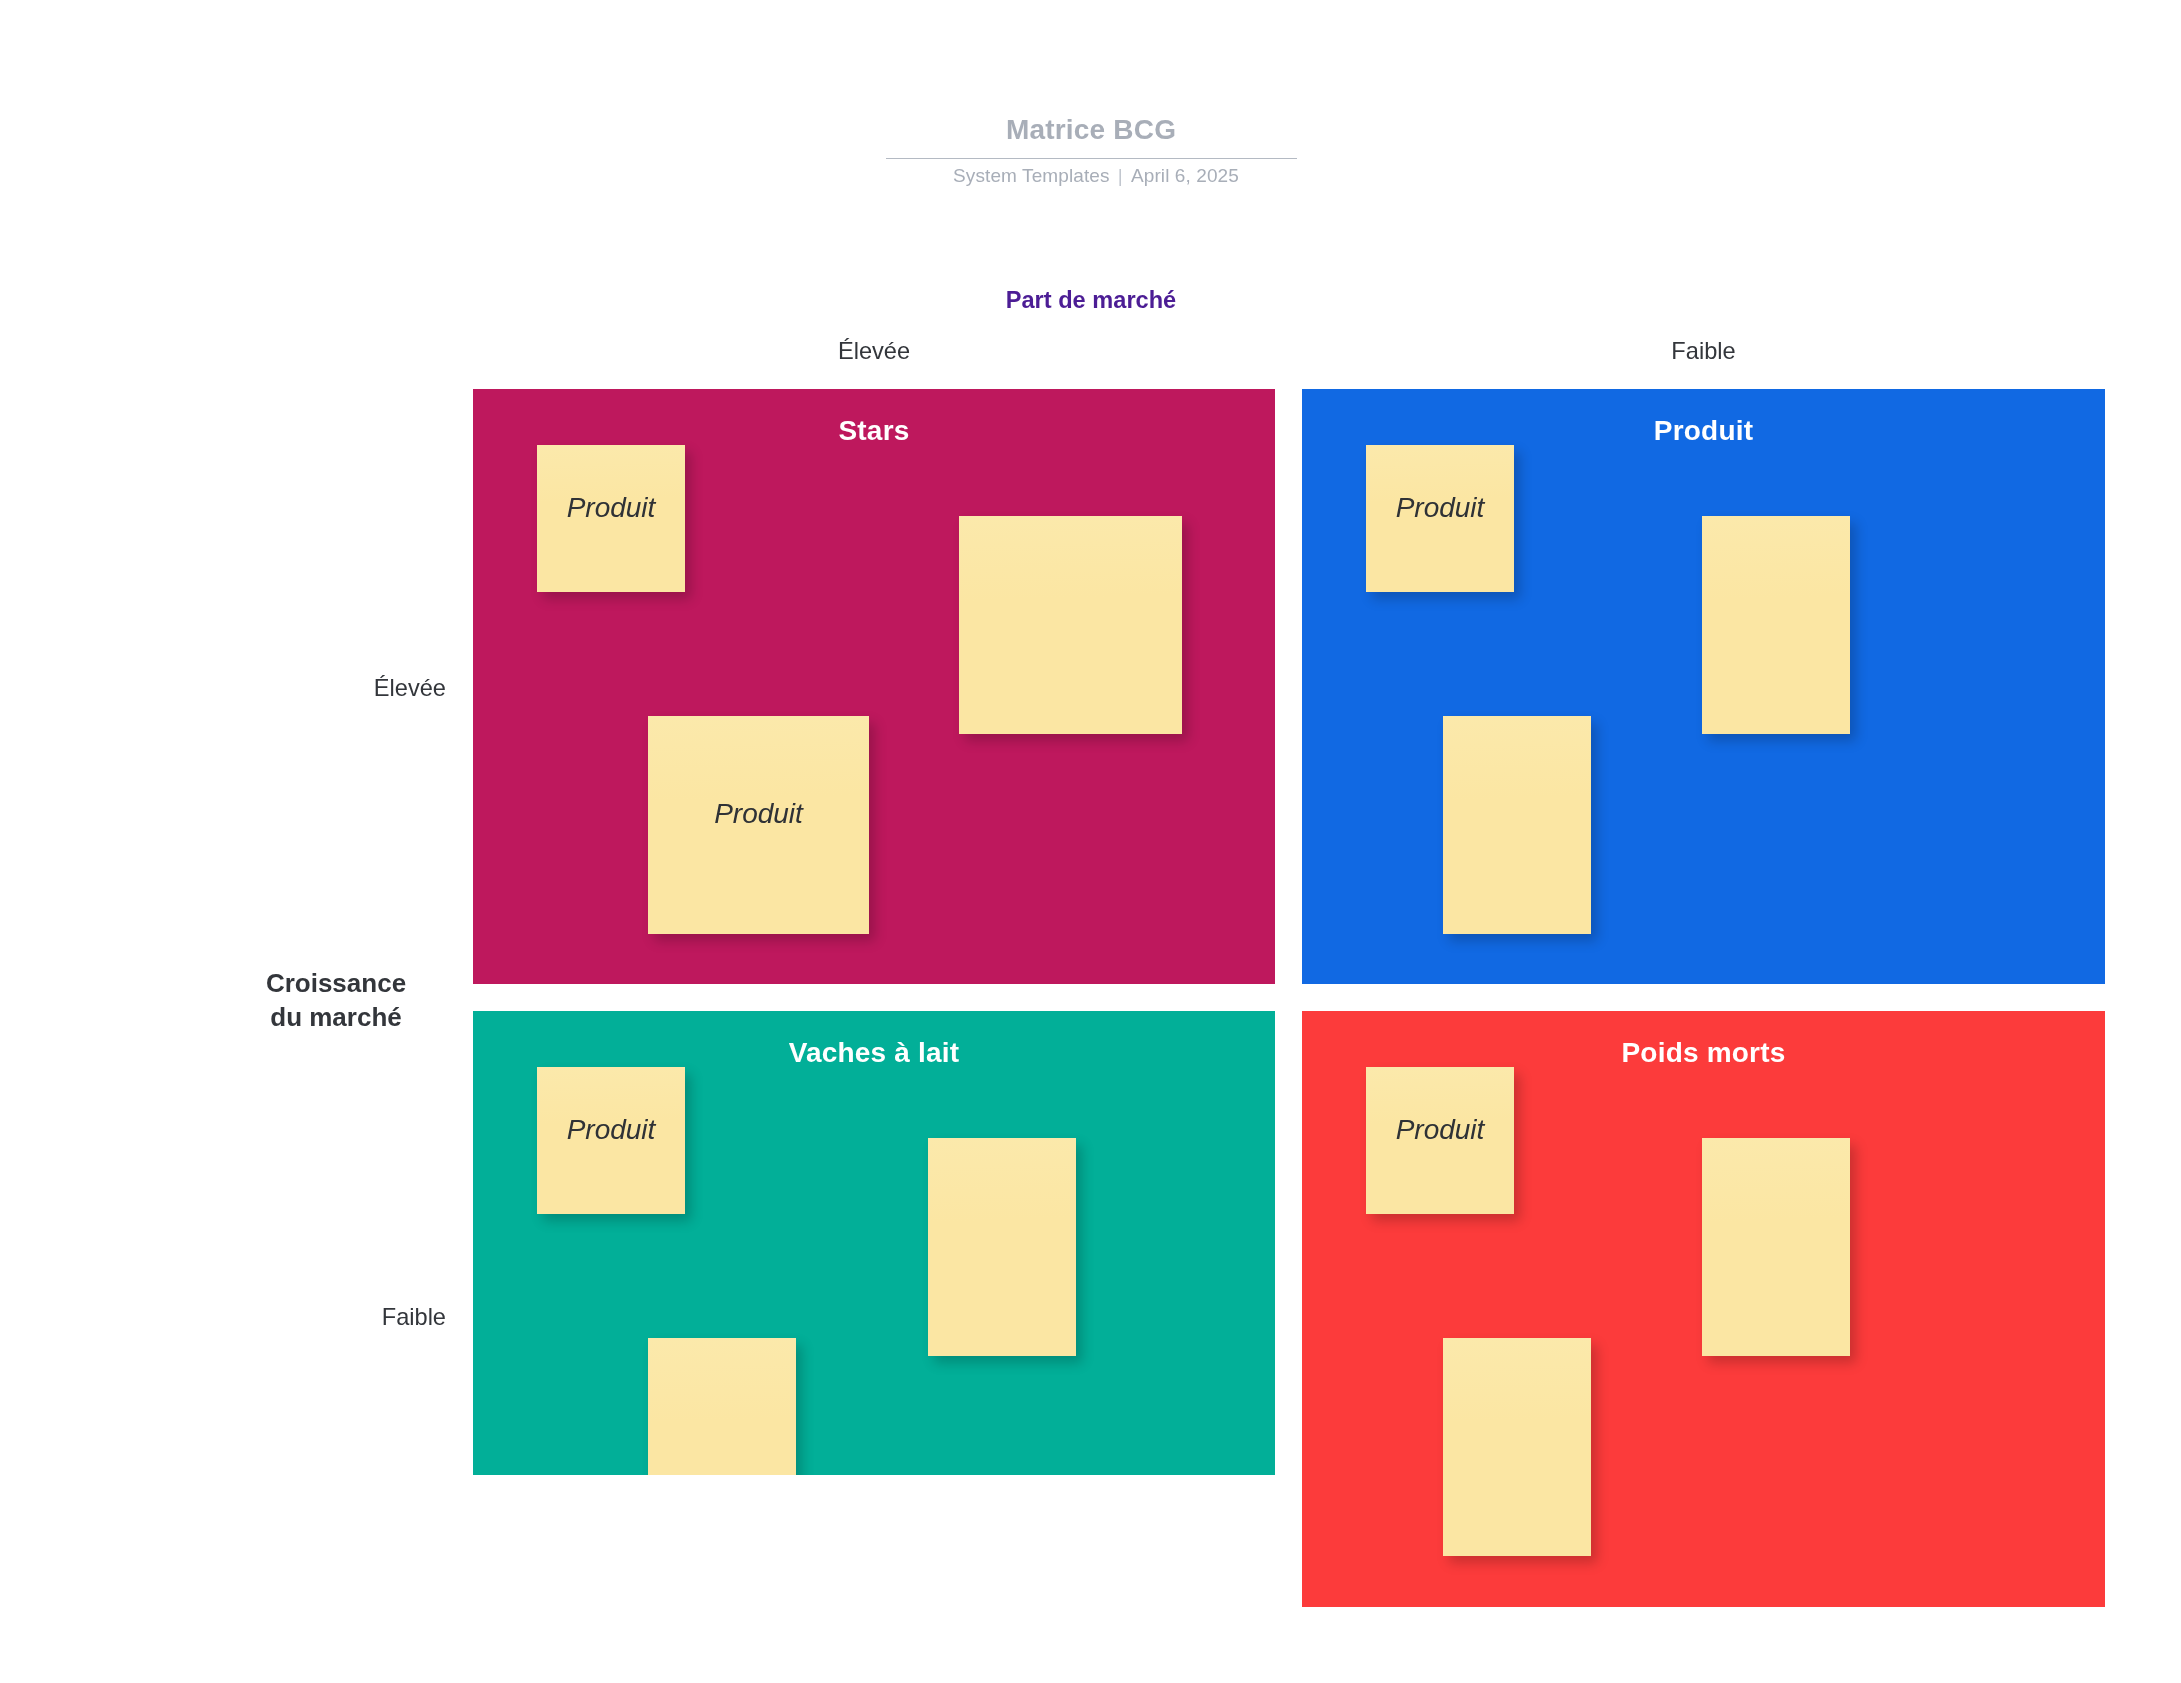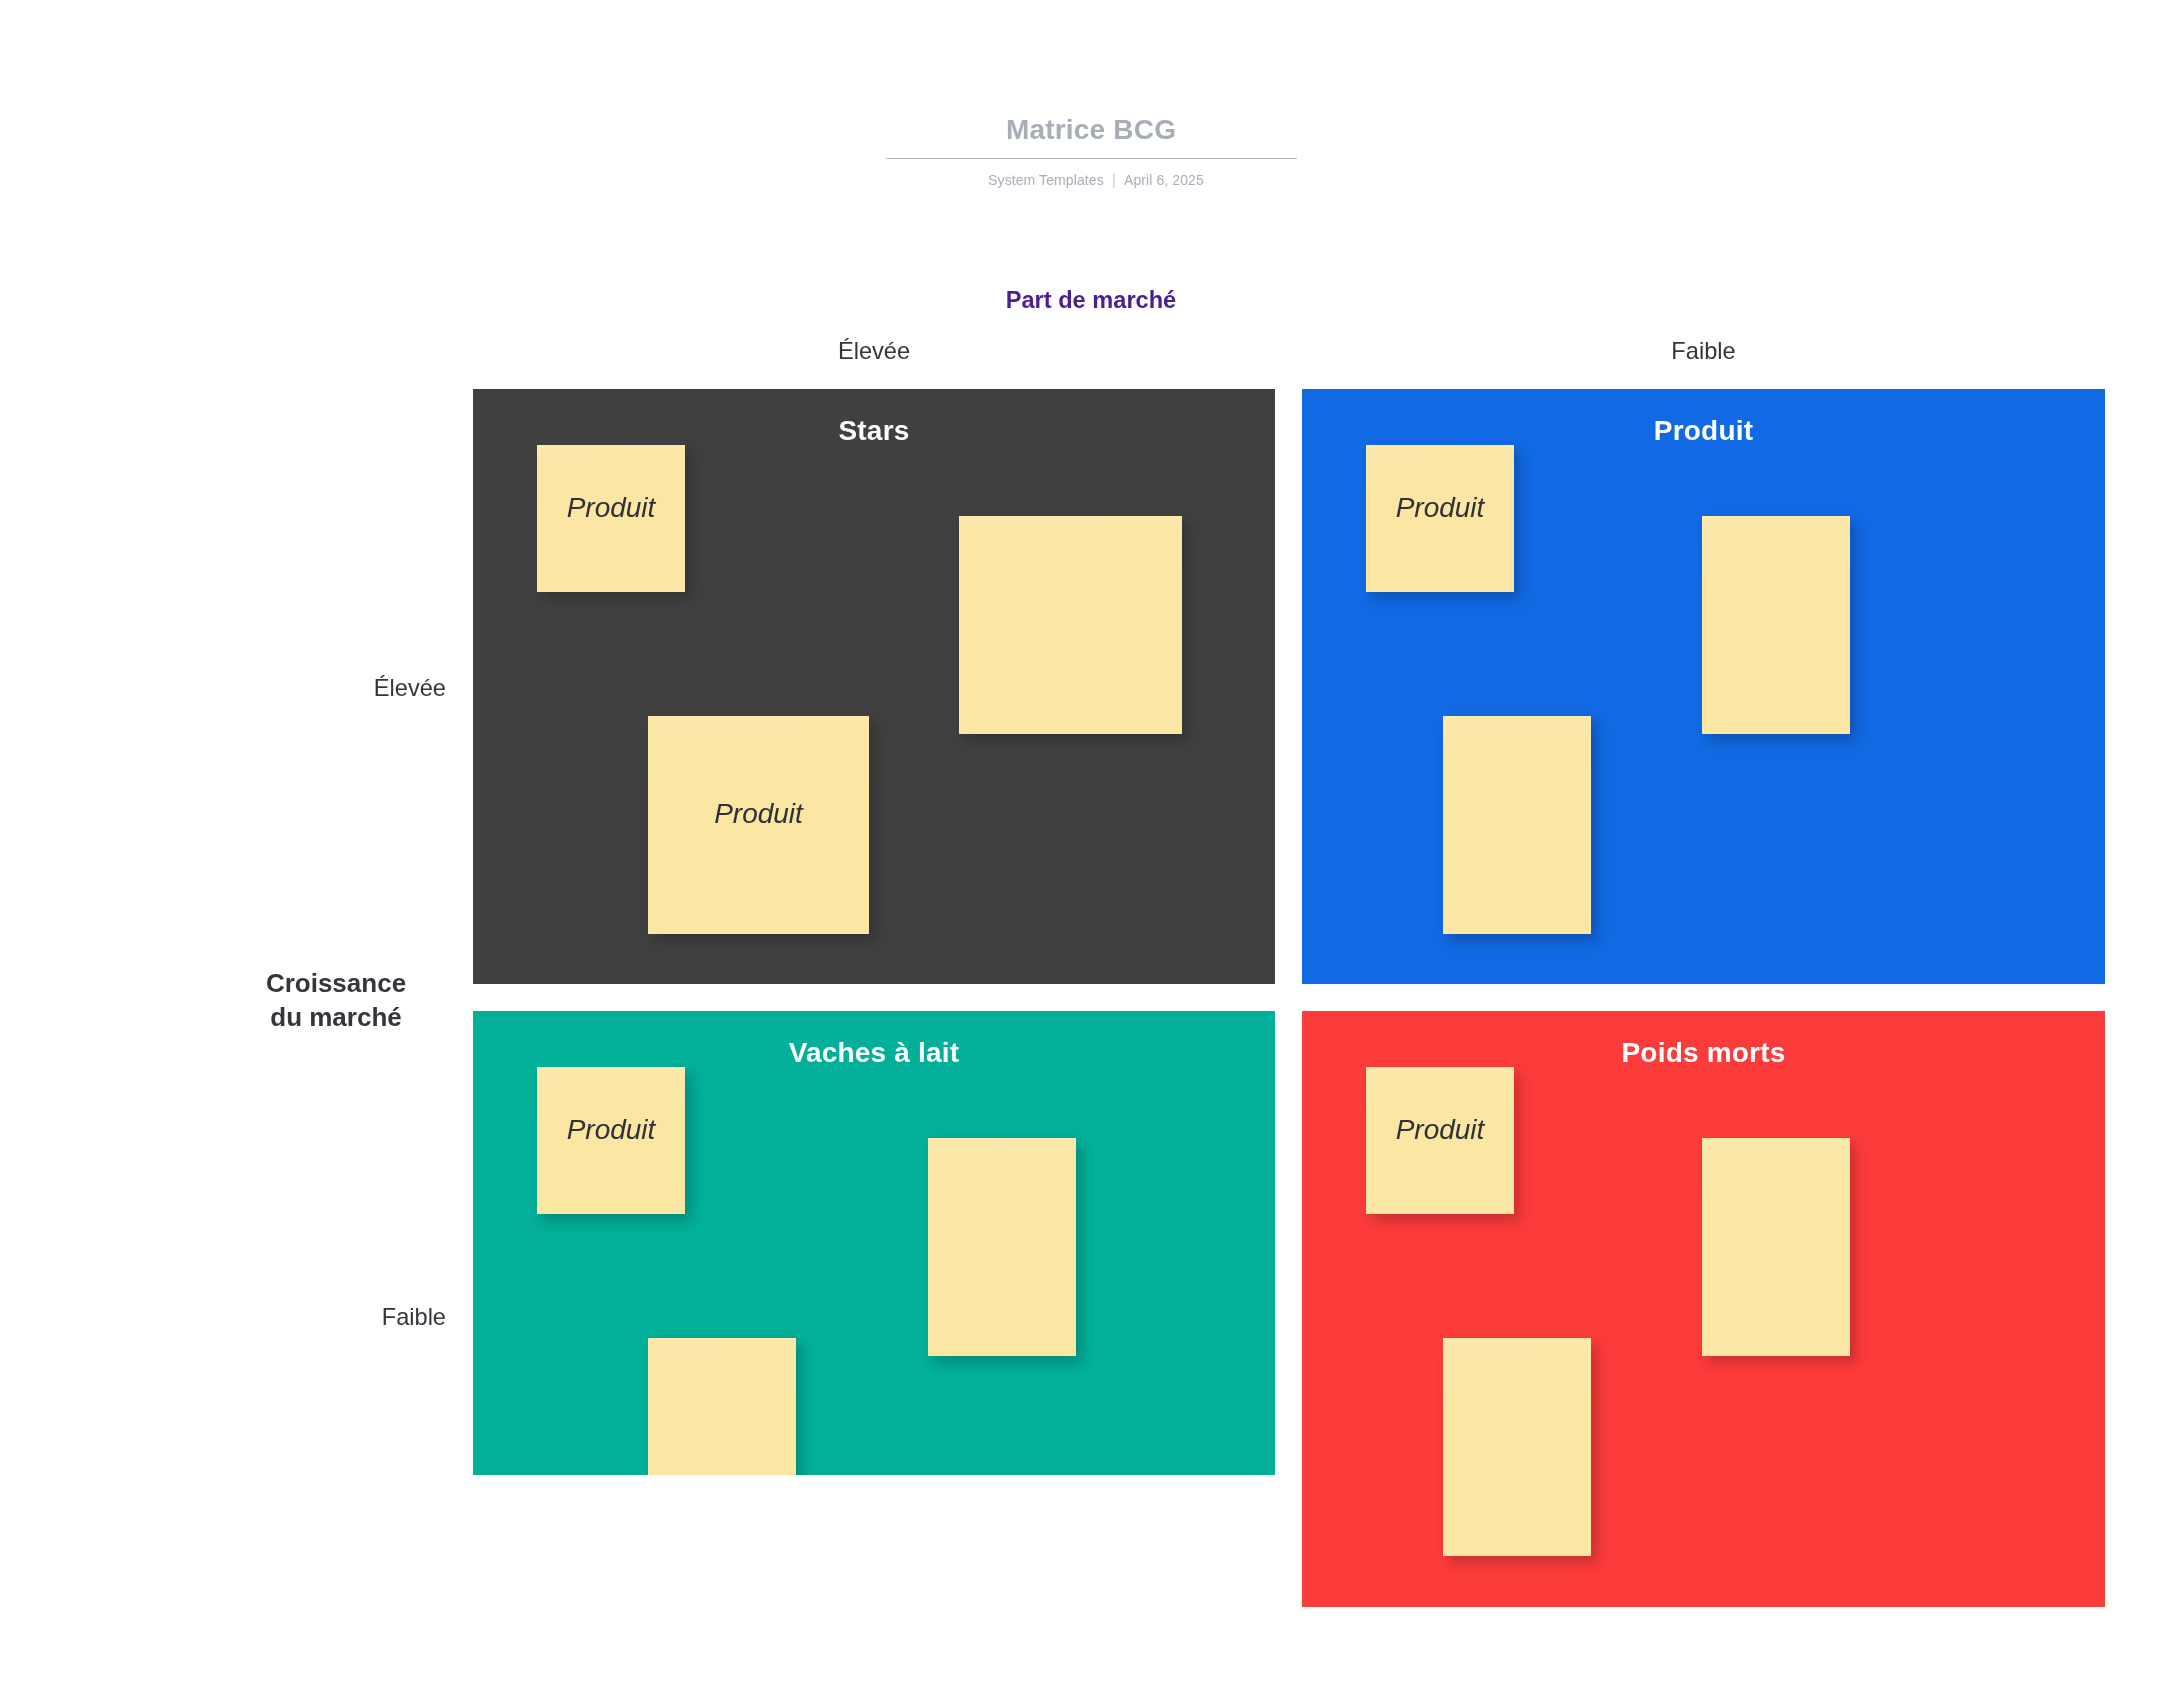--- a/index.html
+++ b/index.html
@@ -34,22 +34,22 @@
     letter-spacing: 0.2px;
     line-height: 1.1;
   }
   .title-rule {
     width: 411px;
     height: 0.9px;
     background: #b4bac3;
     margin: 12.7px auto 0 auto;
   }
   .doc-sub {
-    margin-top: 13px;
-    font-size: 14px;
+    margin-top: 6px;
+    font-size: 19px;
     color: #a8aeb8;
     letter-spacing: 0.1px;
     white-space: pre;
     padding-left: 10px;
   }
   .doc-sub .sep {
     color: #c2c7cf;
     padding: 0 8.2px;
   }
 
@@ -163,21 +163,21 @@
 
   <div class="row-label upper">Élevée</div>
   <div class="row-label lower">Faible</div>
   <div class="left-axis-title">
     <div>Croissance</div>
     <div>du marché</div>
   </div>
 
   <div class="matrix">
 
-    <div class="quadrant q-tl" style="background: #404040; padding-left: 9px;">
+    <div class="quadrant q-tl" style="background: #be185d; padding-left: 9px;">
       <div class="q-title">Stars</div>
       <div class="notes-layer">
           <div class="note text-hi" style="left: 64px; top: 56px; width: 148px; height: 147px;">
             <div class="note-text">Produit</div>
           </div>
           <div class="note" style="left: 486px; top: 127px; width: 223px; height: 218px;"></div>
           <div class="note text-hi" style="left: 175px; top: 327px; width: 221px; height: 218px;">
             <div class="note-text">Produit</div>
           </div>
         </div>

